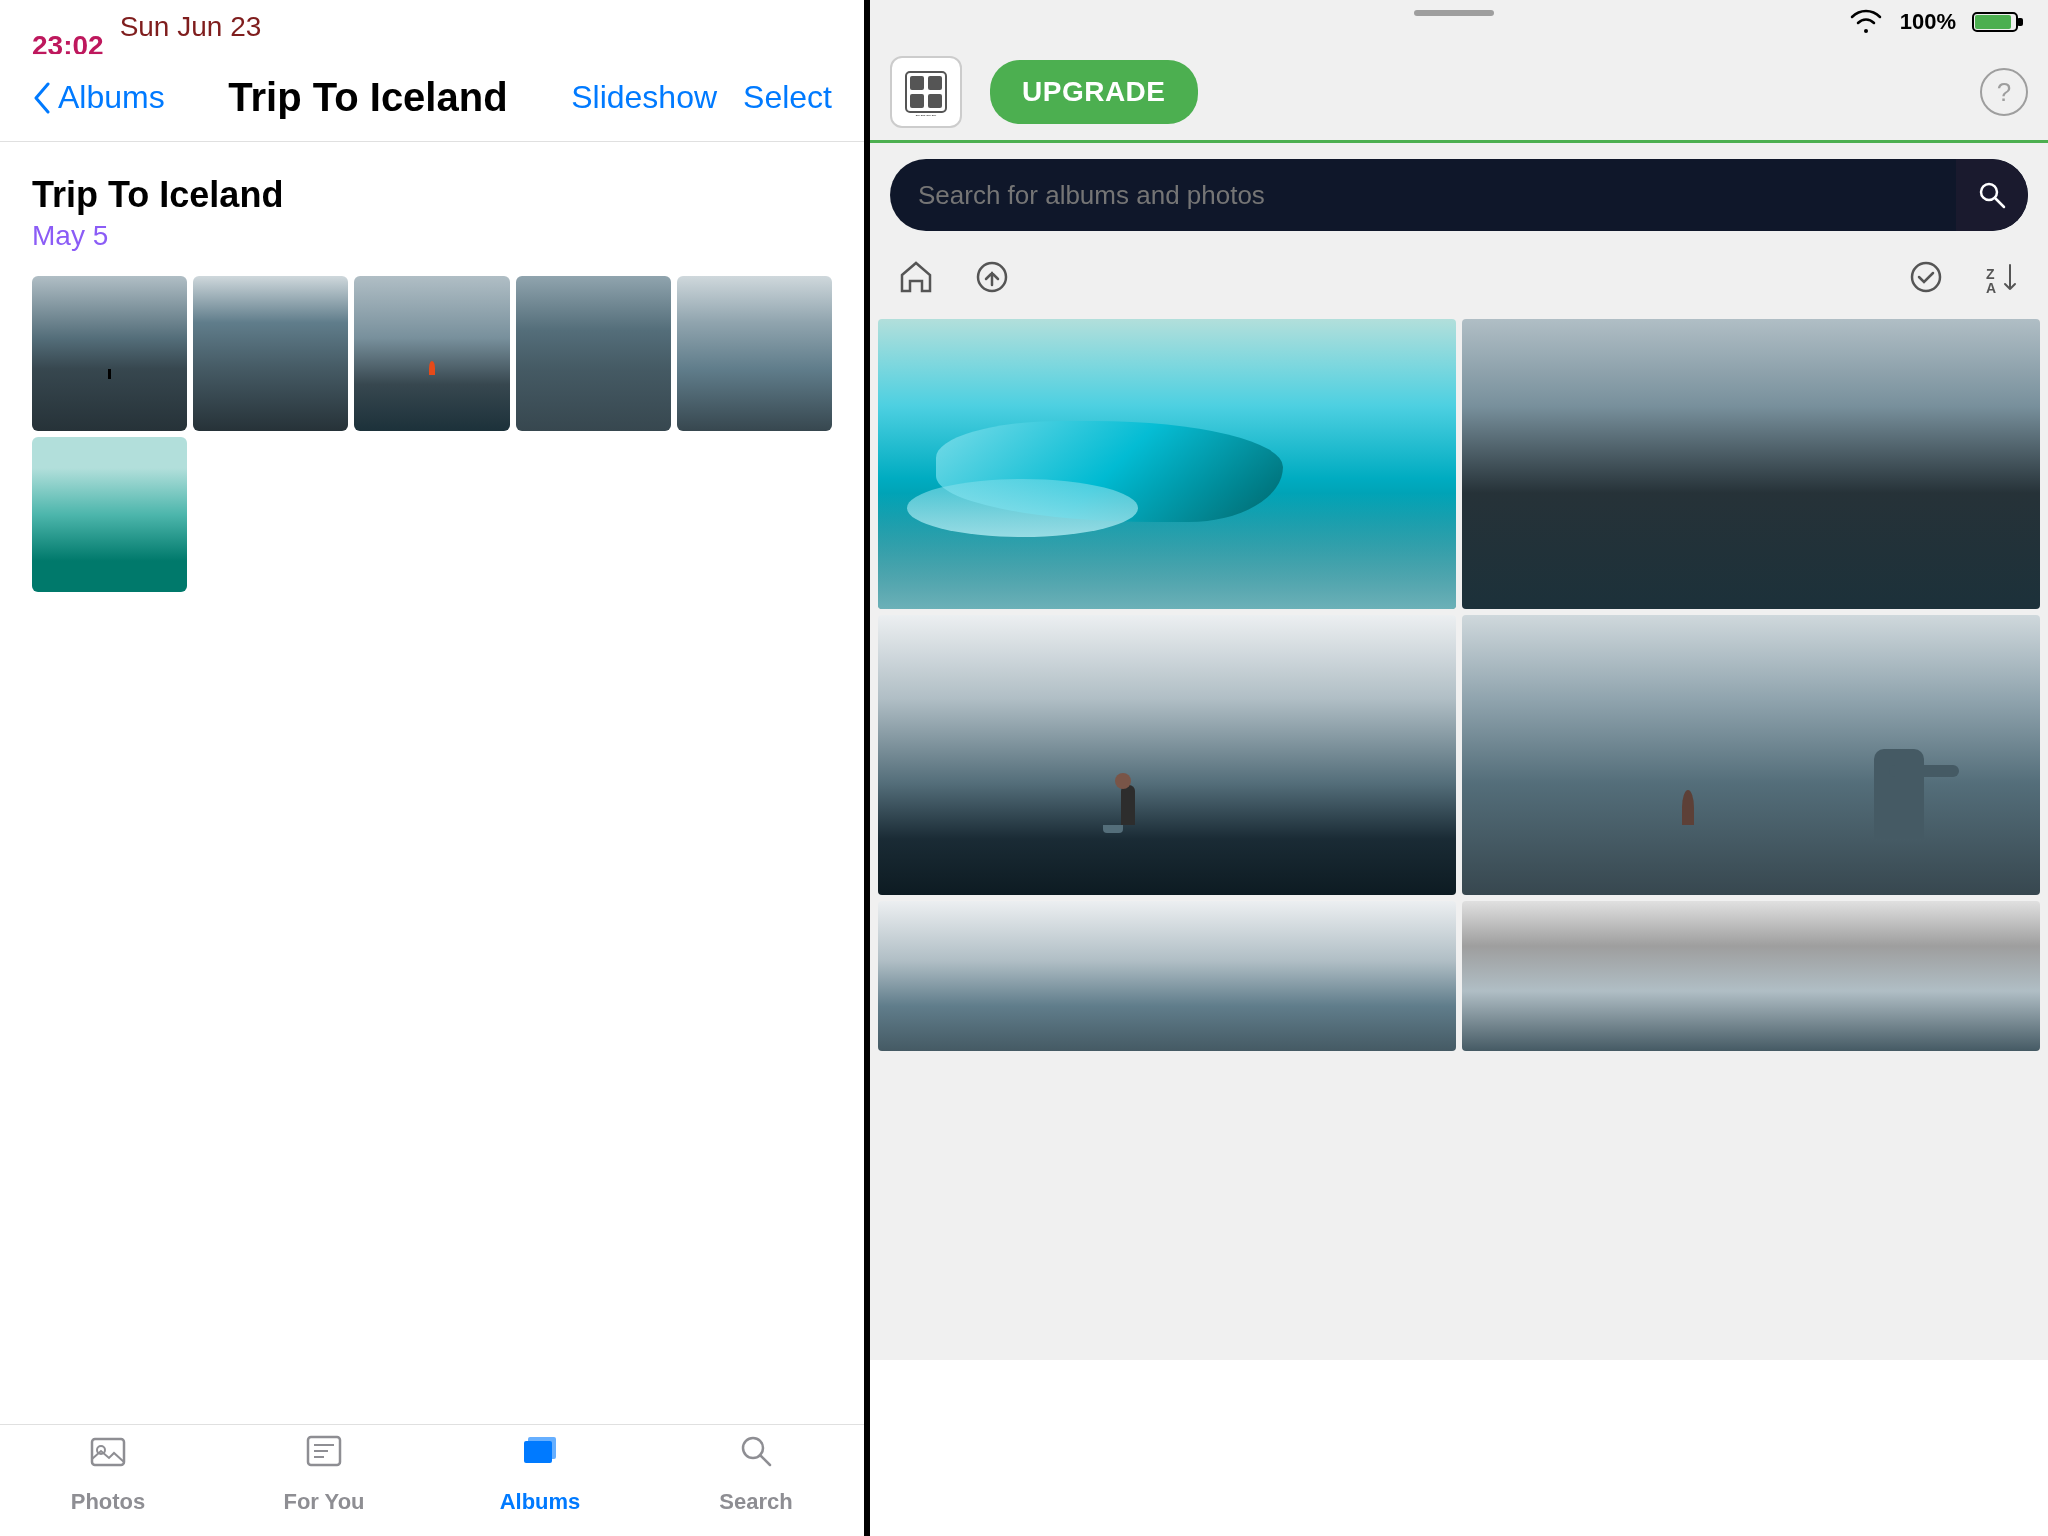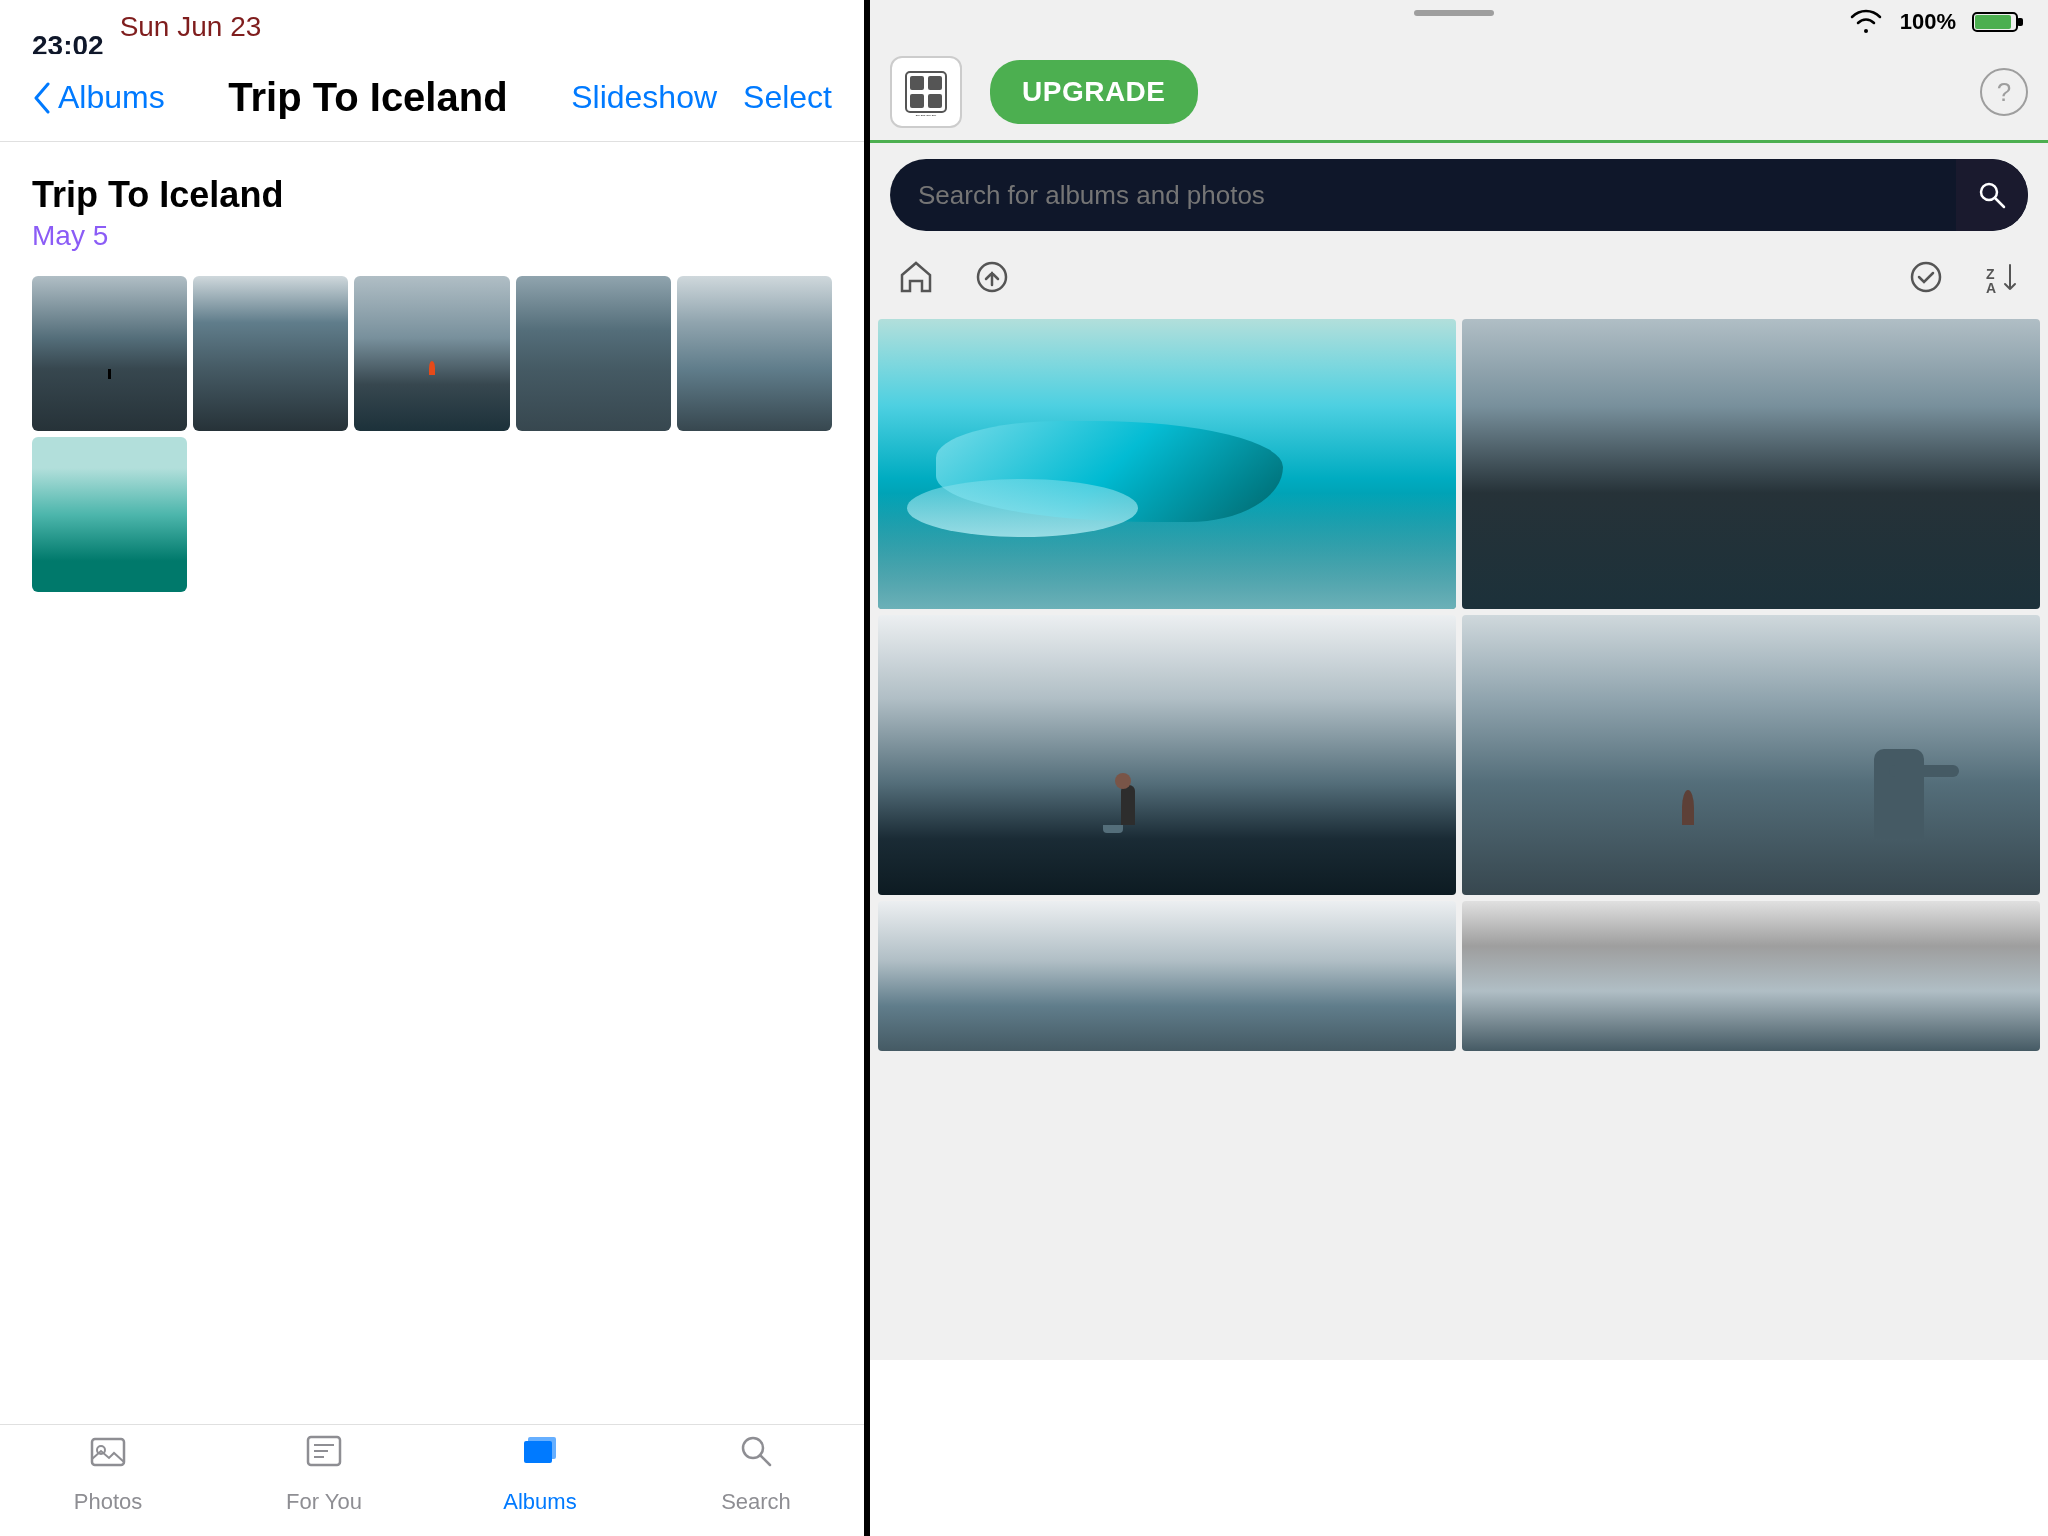--- a/index.html
+++ b/index.html
@@ -27,21 +27,21 @@
       align-items: center;
       justify-content: space-between;
       padding: 0 32px;
       height: 54px;
       background: #fff;
     }
 
     .status-time {
       font-size: 28px;
       font-weight: 600;
-      color: #0f172a;
+      color: #be185d;
       margin-top: 37px;
     }
 
     .status-date {
       font-size: 28px;
       font-weight: 400;
       color: #7f1d1d;
       margin-left: 16px;
     }
 
@@ -187,20 +187,21 @@
       padding-bottom: 16px;
     }
 
     .tab-item {
       display: flex;
       flex-direction: column;
       align-items: center;
       gap: 18px;
       cursor: pointer;
       min-width: 160px;
+      font-weight: bold;
     }
 
     .tab-icon {
       width: 40px;
       height: 40px;
     }
 
     .tab-label {
       font-size: 22px;
       color: #8e8e93;

